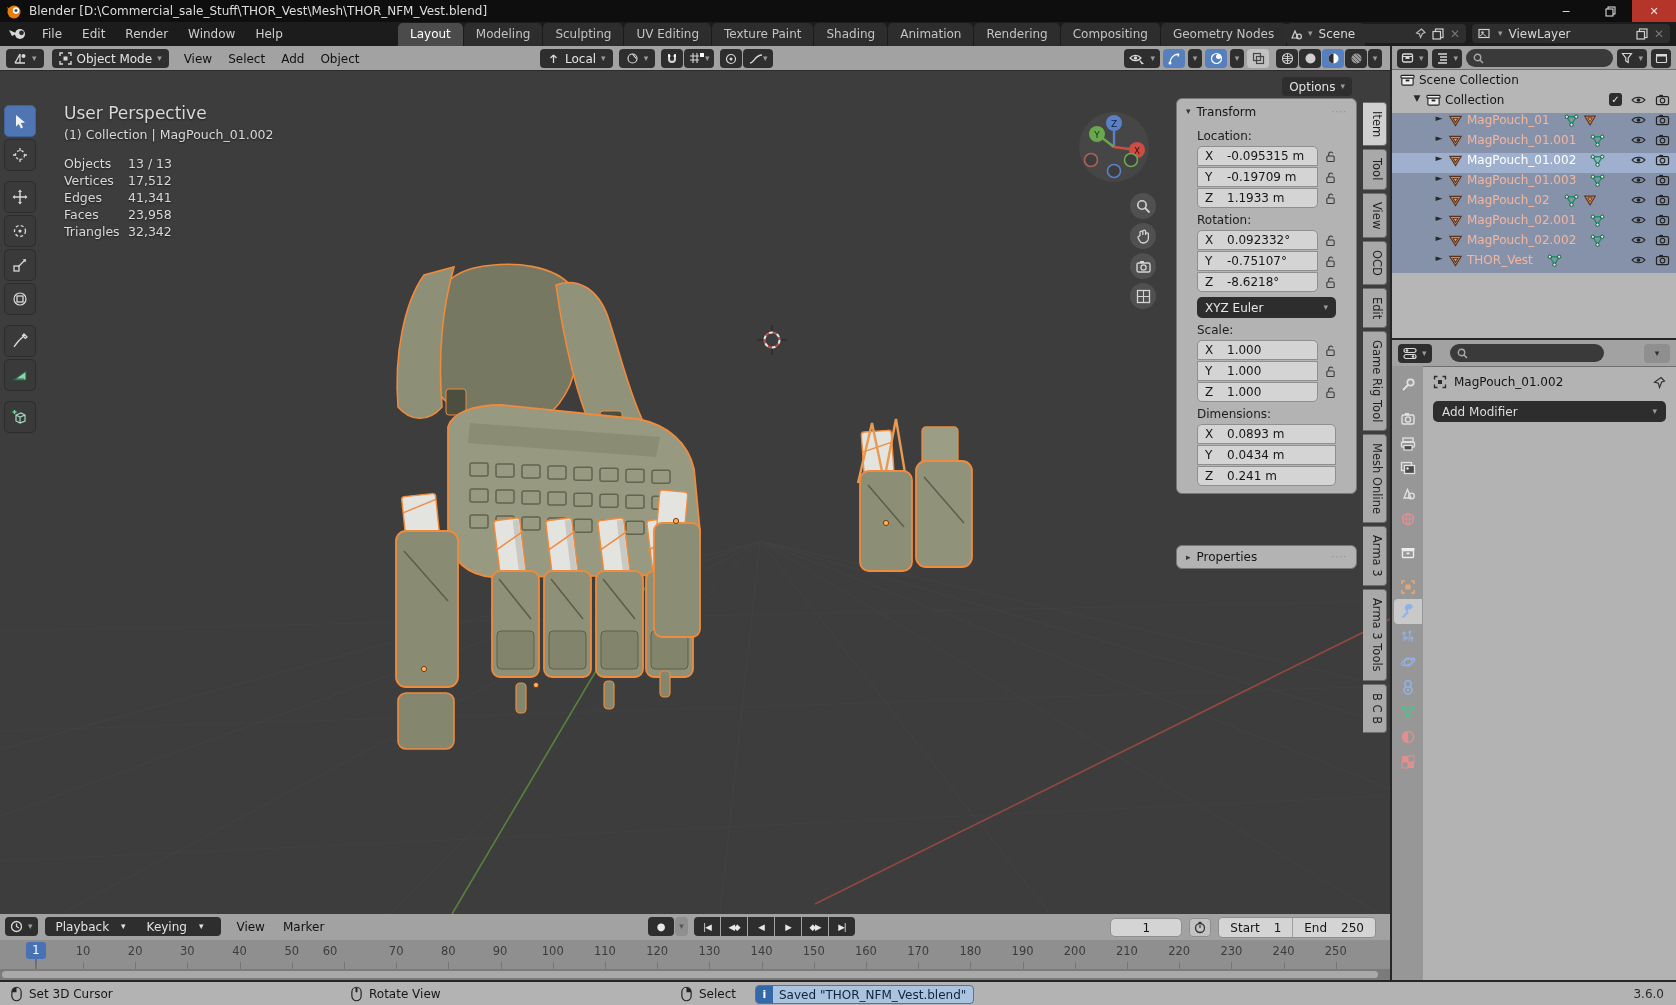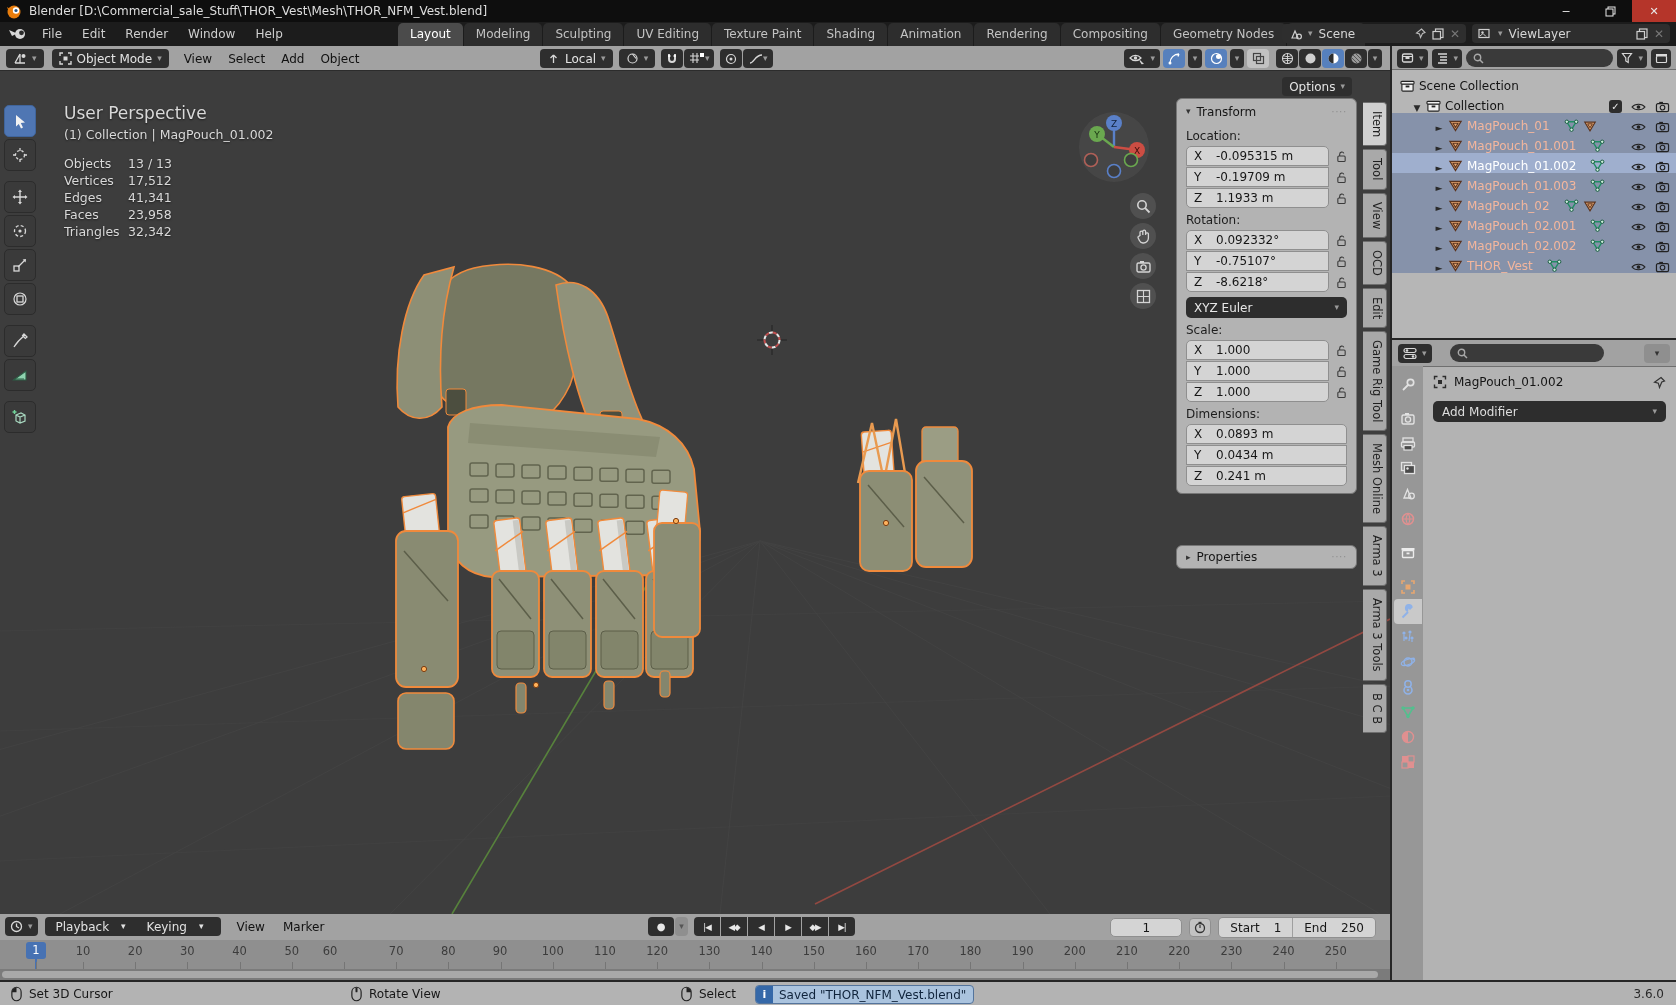--- a/index.html
+++ b/index.html
@@ -56,21 +56,21 @@
   
   .gizmo{position:absolute;left:1078px;top:40px;}
   .navbtn{position:absolute;width:26px;height:26px;border-radius:50%;background:rgba(140,140,140,.25);
           display:flex;align-items:center;justify-content:center;}
   .options-pill{position:absolute;right:38px;top:6px;}
   
   .npanel{position:absolute;left:1176px;top:27px;width:181px;background:#b3b3b3;
           border:1px solid #777;border-radius:6px;box-sizing:border-box;padding:0 0 6px;}
   .np-head{height:25px;display:flex;align-items:center;gap:6px;padding:0 9px;color:#161616;}
   .grip{margin-left:auto;color:#8b8b8b;letter-spacing:1px;font-size:9px;}
-  .np-body{padding:0 9px;}
+  .np-body{padding:0 20px;}
   .np-label{margin:5px 0 3px;color:#1d1d1d;}
   .np-line{display:flex;align-items:center;gap:7px;margin-bottom:1px;}
   .np-field{flex:1;display:flex;align-items:center;height:20px;background:#d4d4d4;
             border:1px solid #8f8f8f;box-sizing:border-box;padding:0 7px;color:#161616;}
   .np-field .ax{width:22px;}
   .np-field .val{flex:1;text-align:left;}
   .np-line.first .np-field{border-radius:5px 5px 0 0;}
   .np-line.last .np-field{border-radius:0 0 5px 5px;}
   .np-select{margin:5px 0 2px;height:21px;background:#2d2d2d;color:#e8e8e8;border-radius:5px;
              display:flex;align-items:center;justify-content:space-between;padding:0 8px;}
@@ -83,21 +83,21 @@
             padding:8px 2px;border-radius:0 4px 4px 0;border:1px solid #6e6e6e;border-left:none;
             text-align:center;box-sizing:border-box;width:24px;}
   .side-tab.active{background:#d0d0d0;}
   
   .outliner{position:absolute;left:1390px;top:46px;width:286px;height:292px;background:#b6b6b6;
             border-left:2px solid #262626;box-sizing:border-box;}
   .ol-header{height:24px;background:#a2a2a2;border-bottom:1px solid #6f6f6f;display:flex;
              align-items:center;gap:4px;padding:2px 5px 1px;box-sizing:border-box;}
   .searchbox{flex:1;height:18px;background:#3a3a3a;border-radius:9px;display:flex;align-items:center;padding:0 7px;gap:5px;}
   .ol-rows{padding-top:3px;}
-  .ol-row{height:20px;display:flex;align-items:flex-end;gap:4px;padding-right:6px;color:#141414;}
+  .ol-row{height:20px;display:flex;align-items:flex-start;gap:4px;padding-right:6px;color:#141414;}
   .ol-row .nm{white-space:nowrap;}
   .ol-row.sel{background:#8692aa;color:#f3b69d;}
   .ol-row.act{background:#9fafce;color:#fff;}
   .ol-right{margin-left:auto;display:flex;align-items:center;gap:9px;}
   .ol-caret{width:10px;text-align:center;color:#2a2a2a;font-size:9px;}
   .ckbx{width:13px;height:13px;background:#2d2d2d;border-radius:3px;color:#e8e8e8;font-size:10px;
         display:flex;align-items:center;justify-content:center;}
   
   .props{position:absolute;left:1390px;top:338px;width:286px;height:642px;background:#b3b3b3;
          border-left:2px solid #262626;border-top:2px solid #262626;box-sizing:border-box;}

